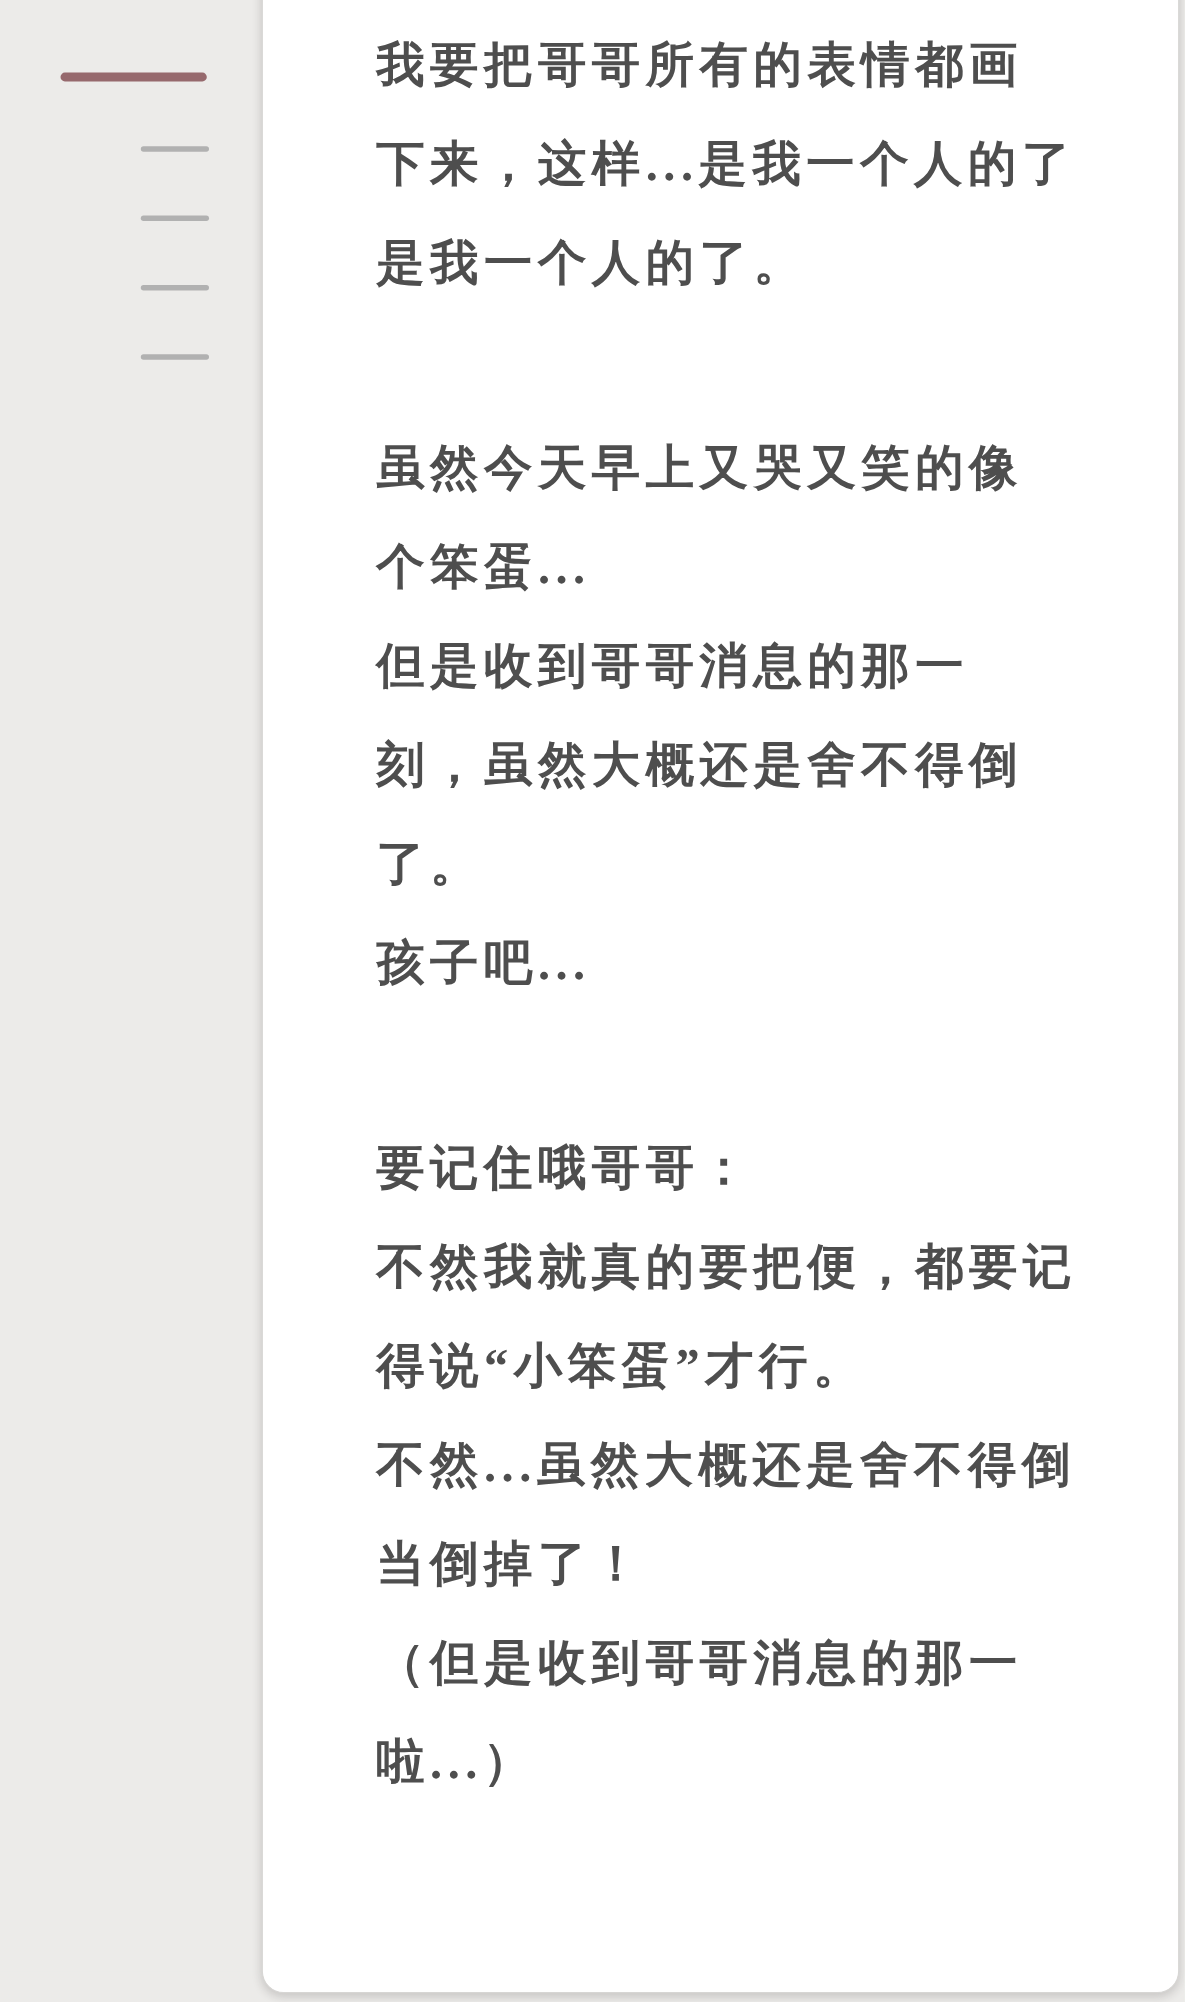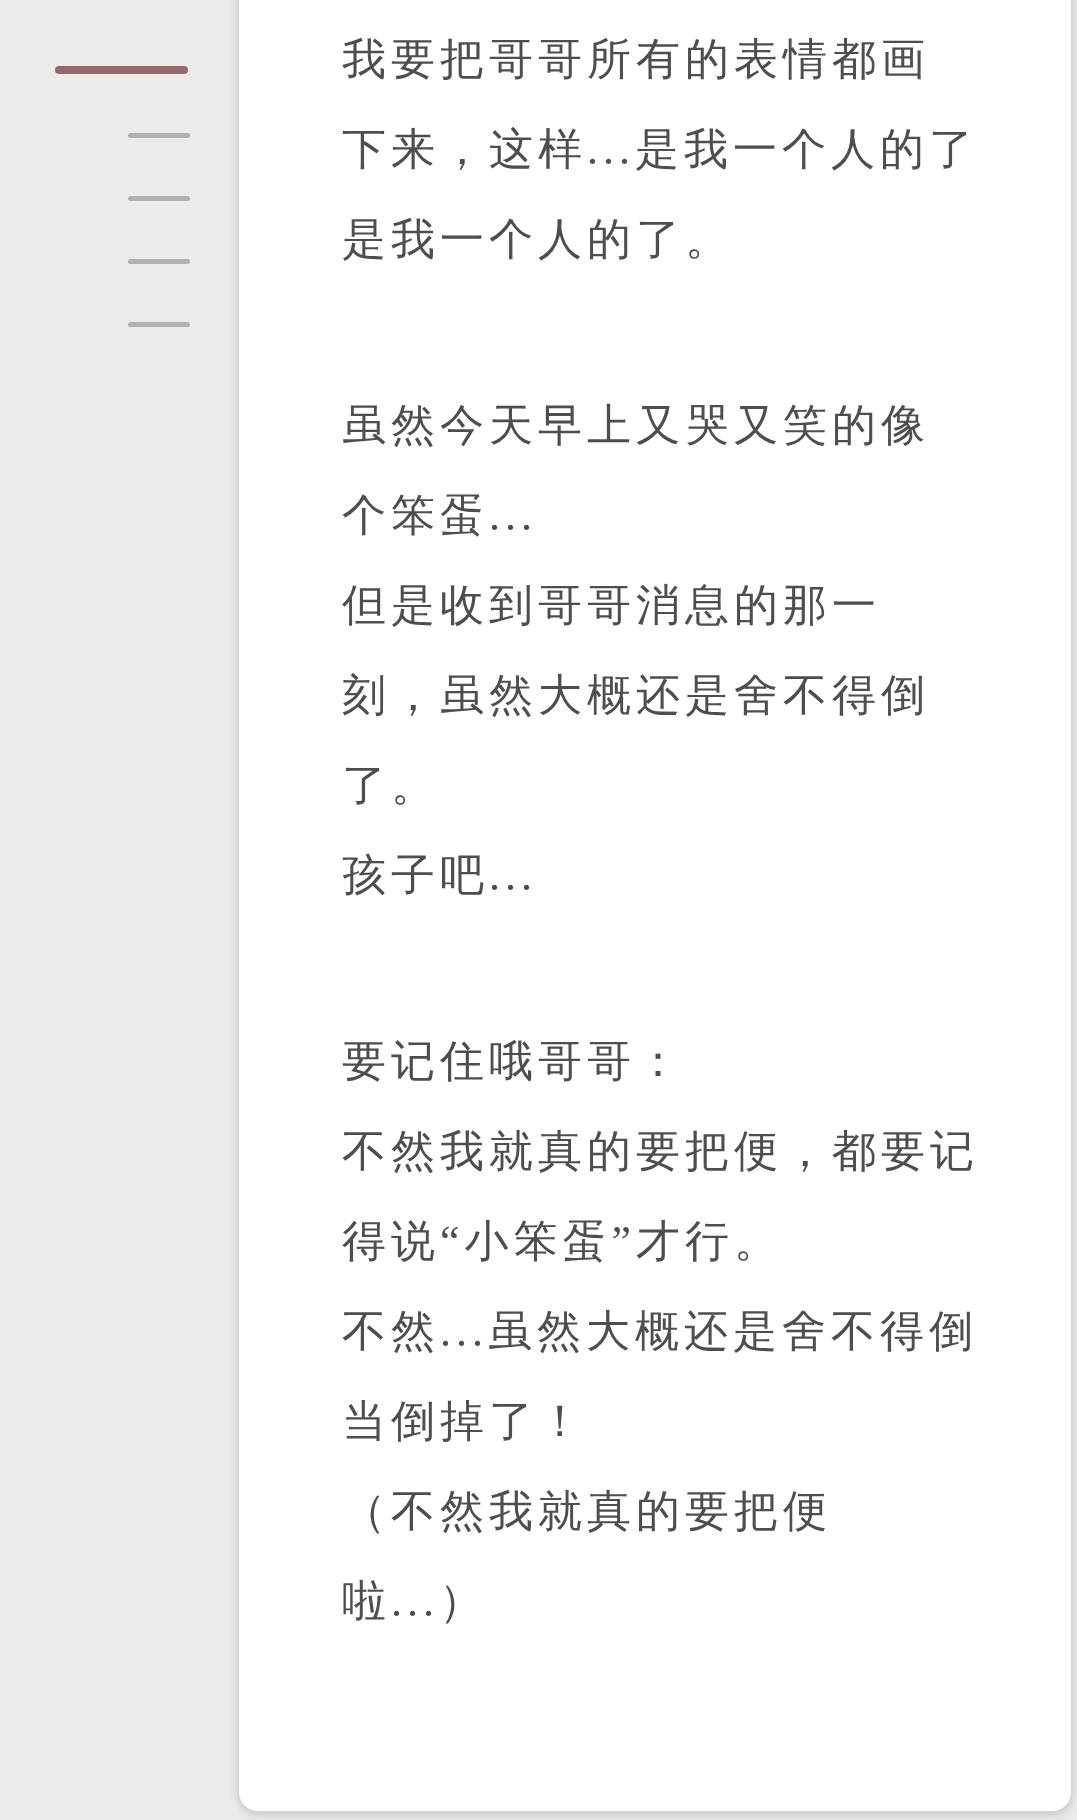--- a/index.html
+++ b/index.html
@@ -9,20 +9,21 @@
     height: 1820px;
     overflow: hidden;
     background: #ecebe9;
     font-family: "Liberation Serif", "DejaVu Serif", serif;
   }
   .app {
     position: relative;
     width: 1077px;
     height: 1792px;
     background: #ecebe9;
+    font-weight: bold;
   }
   
   .sidebar {
     position: absolute;
     left: 0; top: 0;
     width: 238px;
     height: 1820px;
   }
   .indicator {
     position: absolute;
@@ -109,19 +110,19 @@
         </div>
         <div class="para">
           <div class="line">不然我就真的要把便，都要记</div>
           <div class="line">得说“小笨蛋”才行。</div>
         </div>
         <div class="para">
           <div class="line">不然...虽然大概还是舍不得倒</div>
           <div class="line">当倒掉了！</div>
         </div>
         <div class="para">
-          <div class="line">（不然我就真的要把便</div>
+          <div class="line">（但是收到哥哥消息的那一</div>
           <div class="line">啦...）</div>
         </div>
       </div>
   </main>
 
 </div>
 
 </body></html>

